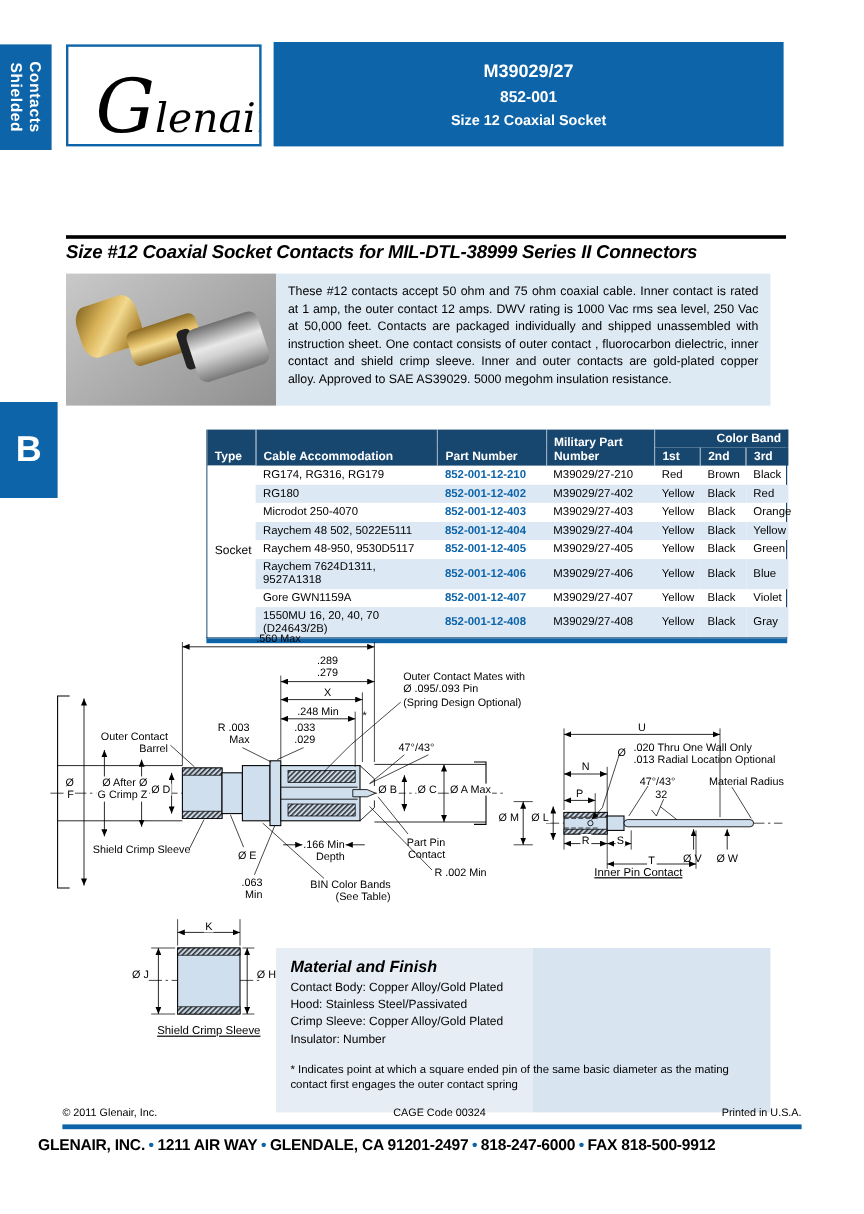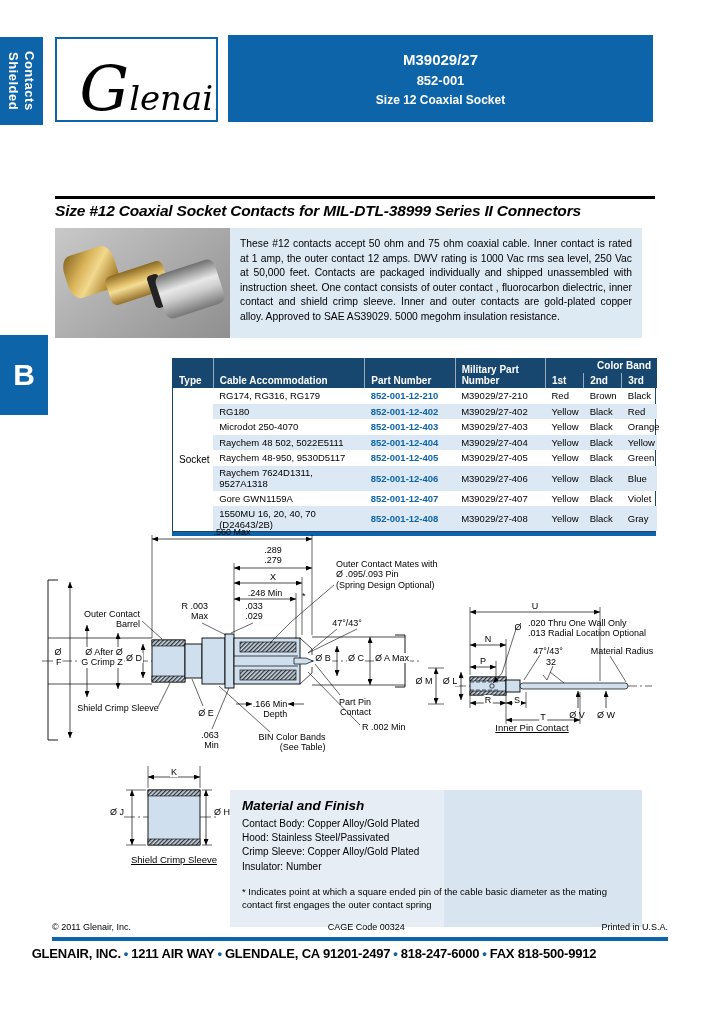--- a/index.html
+++ b/index.html
@@ -388,21 +388,21 @@
     <div class="lb" style="left:174px;top:282px">Ø H</div>
     <div class="lb c u" style="left:134px;top:330px">Shield Crimp Sleeve</div>
   </div>
 
   <div class="material">
     <h2>Material and Finish</h2>
     <div class="ml">Contact Body: Copper Alloy/Gold Plated</div>
     <div class="ml">Hood: Stainless Steel/Passivated</div>
     <div class="ml">Crimp Sleeve: Copper Alloy/Gold Plated</div>
     <div class="ml">Insulator: Number</div>
-    <div class="fn">*  Indicates point at which a square ended pin of the cable basic diameter as the mating
+    <div class="fn">*  Indicates point at which a square ended pin of the same basic diameter as the mating
     contact first engages the outer contact spring</div>
   </div>
 
   <div style="position:absolute;left:0;top:335px;width:48px;height:80px;background:#0d64a8;color:#fff;display:flex;align-items:center;justify-content:center;font-size:30px;font-weight:bold;">B</div>
 
   <div class="f-top">
     <span>© 2011 Glenair, Inc.</span>
     <span>CAGE Code 00324</span>
     <span>Printed in U.S.A.</span>
   </div>

